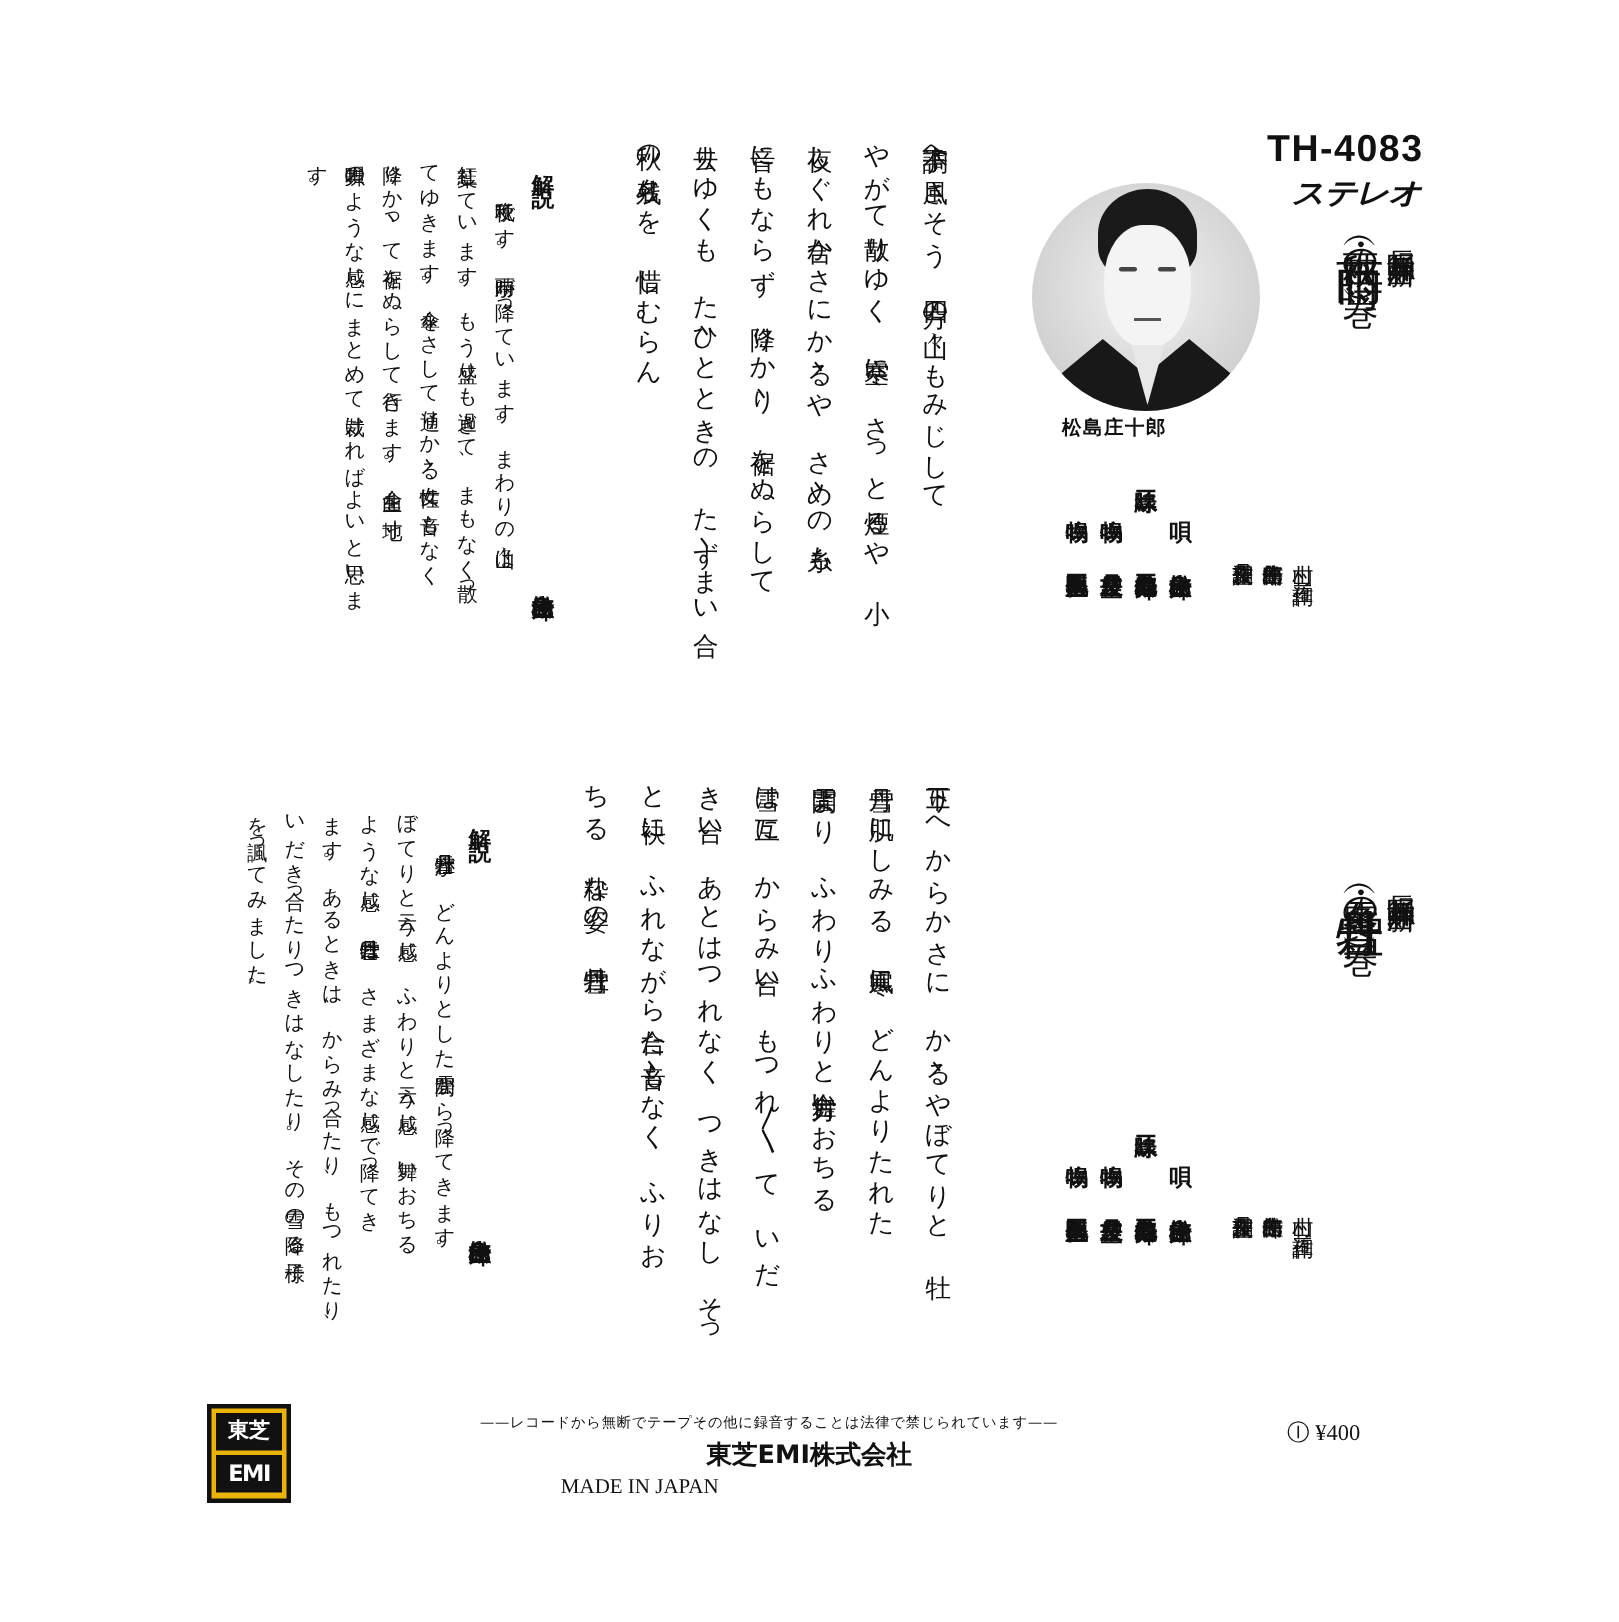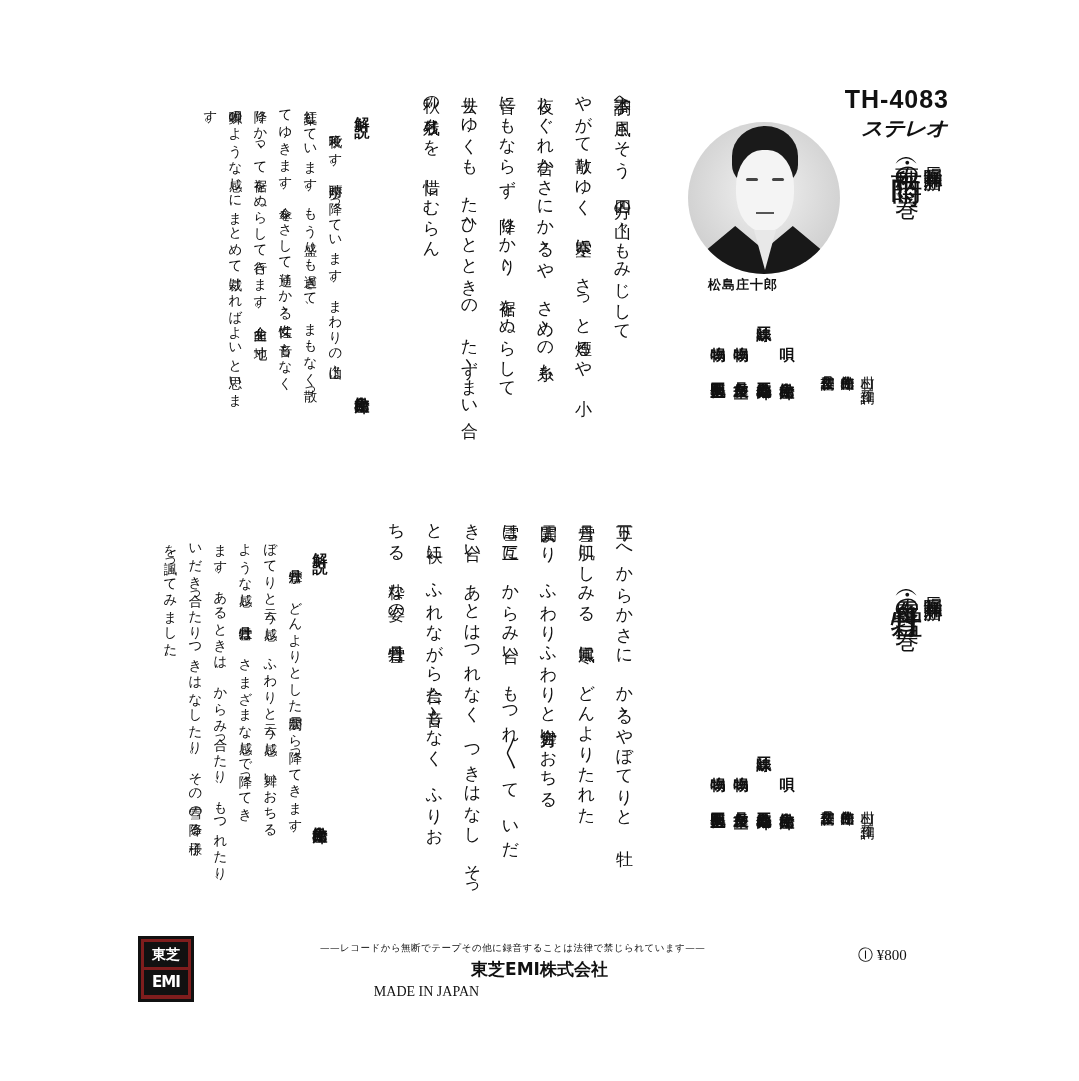--- a/index.html
+++ b/index.html
@@ -32,21 +32,21 @@
 
   .role{font-size:15px;font-weight:bold;line-height:17px;font-family:"DejaVu Sans",sans-serif;}
   .credit{font-size:14px;line-height:16px;}
 
   .lyric{font-size:17px;line-height:33px;letter-spacing:1px;}
 
   .commentary{font-size:13.5px;line-height:22px;letter-spacing:1px;}
   .head{font-size:15px;font-weight:bold;font-family:"DejaVu Sans",sans-serif;letter-spacing:8px;}
   .author{font-size:15px;font-weight:bold;font-family:"DejaVu Sans",sans-serif;}
 
-  .logo{left:138px;top:936px;width:50px;height:60px;border:3px solid #111;background:#7f1d1d;}
+  .logo{left:138px;top:936px;width:50px;height:60px;border:3px solid #111;background:#eab308;}
   .logo-top,.logo-bot{position:absolute;left:3px;width:44px;height:25px;background:#111;color:#fff;
        font-family:"DejaVu Sans",sans-serif;font-weight:bold;text-align:center;line-height:25px;}
   .logo-top{top:3px;font-size:14px;}
   .logo-bot{top:31px;font-size:15px;letter-spacing:-1px;}
 
   .notice{left:320px;top:942px;font-size:9.5px;letter-spacing:0.5px;}
   .company{left:0;width:1079px;top:958px;text-align:center;font-size:17px;font-weight:bold;font-family:"DejaVu Sans",sans-serif;}
   .made{left:0;width:853px;top:984px;text-align:center;font-size:14px;font-family:"Liberation Serif",serif;}
   .price{left:858px;top:946px;font-size:15px;font-family:"Liberation Serif",serif;}
 </style>
@@ -150,14 +150,14 @@
 
 <div class="abs logo">
   <div class="logo-top">東芝</div>
   <div class="logo-bot">EMI</div>
 </div>
 <div class="abs notice">——レコードから無断でテープその他に録音することは法律で禁じられています——</div>
 <div class="abs company">東芝EMI株式会社</div>
 <div class="abs made">MADE IN JAPAN</div>
 <div class="abs price">
   <span>Ⓘ</span>
-  <span>¥800</span>
+  <span>¥400</span>
 </div>
 
 </body></html>

